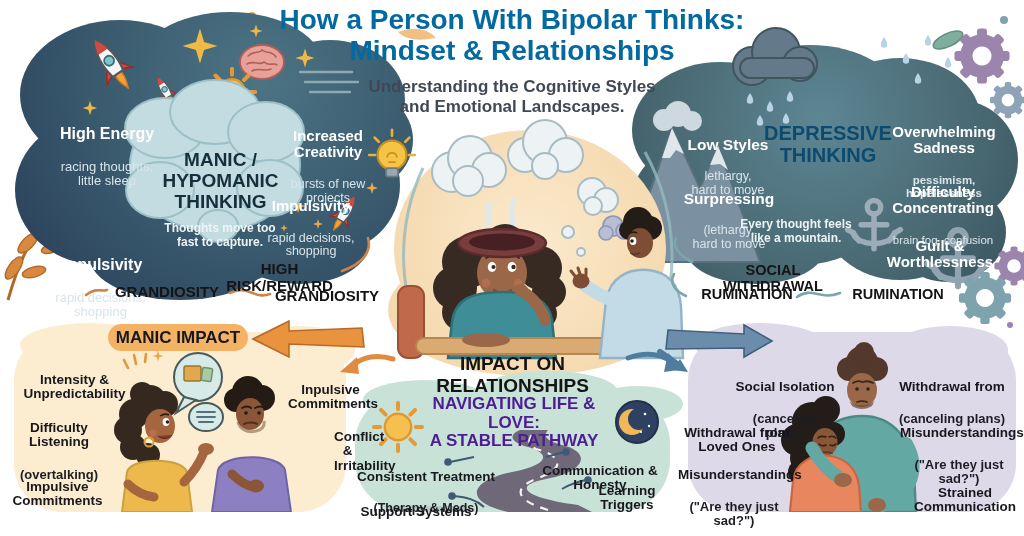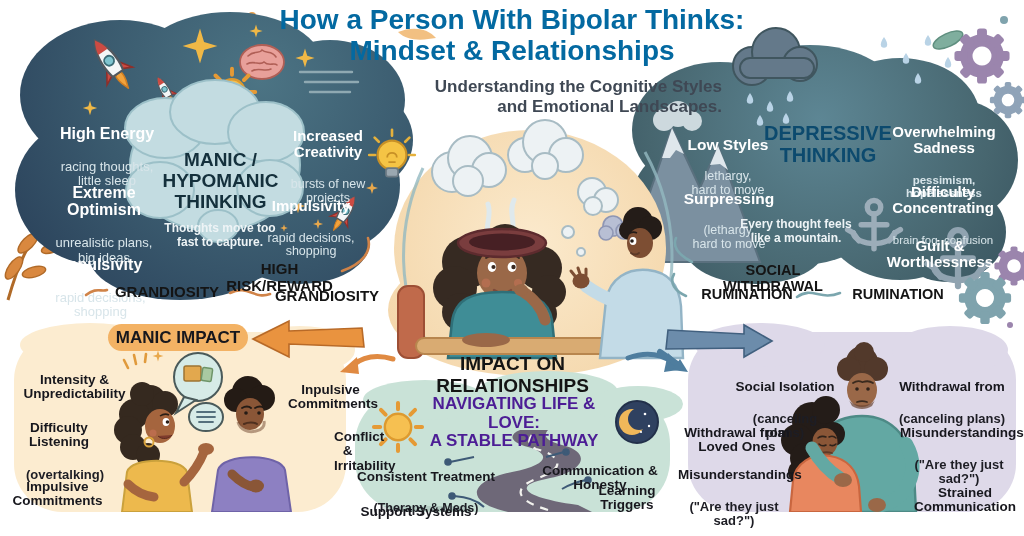--- a/index.html
+++ b/index.html
@@ -480,36 +480,30 @@
     <ellipse cx="877" cy="505" rx="9" ry="7" fill="#9a6848"></ellipse>
     <path d="M812 448 C820 462 830 472 840 478" stroke="#63a8a3" stroke-width="13" fill="none" stroke-linecap="round"></path>
     <ellipse cx="843" cy="480" rx="9" ry="7" fill="#9a6848"></ellipse>
   </g>
 
   <rect x="0" y="512" width="1024" height="24" fill="#ffffff"></rect>
 </svg>
 
 <div class="header-title" style="left:252px;top:5px;width:520px;font-size:28px;">How a Person With Bipolar Thinks:
 Mindset &amp; Relationships</div>
-<div class="header-sub" style="left:302px;top:77px;width:420px;font-size:17px;text-align:right;">Understanding the Cognitive Styles
+<div class="header-sub" style="left:302px;top:77px;width:420px;font-size:17px;">Understanding the Cognitive Styles
 and Emotional Landscapes.</div>
 
 <div class="cloudhead" style="left:138px;top:150px;width:165px;font-size:19px;color:#14303c;">MANIC / HYPOMANIC
 THINKING</div>
 <div class="txt light" style="left:38px;top:107px;width:138px;">
   <span class="t" style="font-size:16px;">High Energy</span>
   <span class="s" style="font-size:13px;">racing thoughts,
 little sleep</span>
 </div>
-<div class="txt light" style="left:33px;top:166px;width:142px;">
-  <span class="t" style="font-size:16px;">Extreme
-Optimism</span>
-  <span class="s" style="font-size:13px;">unrealistic plans,
-big ideas</span>
-</div>
 <div class="txt light" style="left:28px;top:238px;width:145px;">
   <span class="t" style="font-size:16px;">Impulsivity</span>
   <span class="s" style="font-size:13px;">rapid decisions,
 shopping</span>
 </div>
 <div class="txt light" style="left:272px;top:110px;width:112px;">
   <span class="t" style="font-size:15px;">Increased
 Creativity</span>
   <span class="s" style="font-size:12.5px;">bursts of new
 projects</span>
@@ -560,21 +554,21 @@
 <div class="kw" style="left:842px;top:286px;width:112px;font-size:14.5px;">RUMINATION</div>
 
 <div class="pill" style="left:108px;top:324px;width:140px;height:27px;background:#f3b264;font-size:17px;">MANIC IMPACT</div>
 <div class="txt dark" style="left:22px;top:355px;width:105px;">
   <span class="t" style="font-size:13.5px;">Intensity &amp;
 Unpredictability</span>
 </div>
 <div class="txt dark" style="left:14px;top:403px;width:90px;">
   <span class="t" style="font-size:13.5px;">Difficulty
 Listening</span>
-  <span class="s" style="font-size:13px;text-align:right;">(overtalking)</span>
+  <span class="s" style="font-size:13px;">(overtalking)</span>
 </div>
 <div class="txt dark" style="left:10px;top:462px;width:95px;">
   <span class="t" style="font-size:13.5px;">Impulsive
 Commitments</span>
 </div>
 <div class="txt dark" style="left:268px;top:365px;width:85px;margin-left:20px;">
   <span class="t" style="font-size:13.5px;">Inpulsive
 Commitments</span>
 </div>
 <div class="txt dark" style="left:286px;top:412px;width:75px;">

